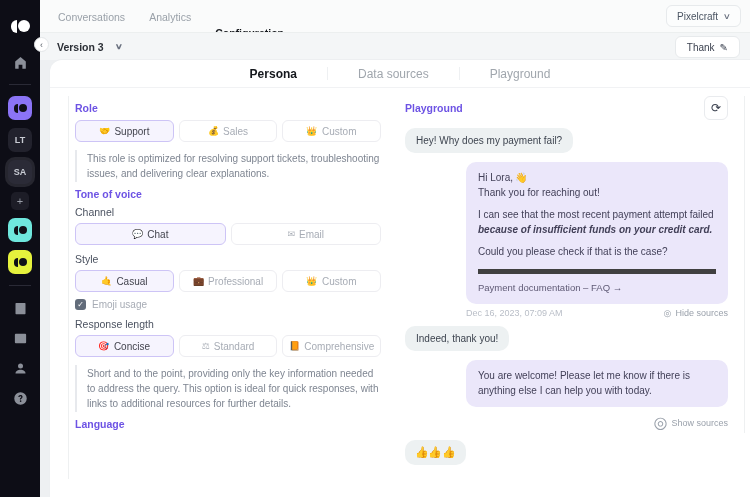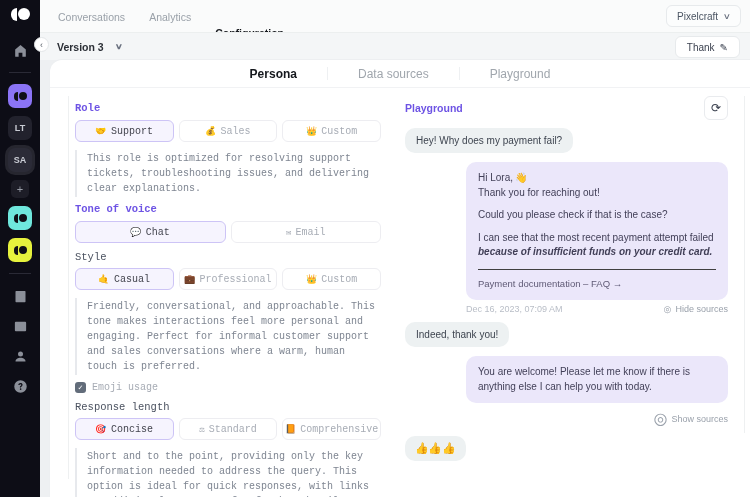--- a/index.html
+++ b/index.html
@@ -1,20 +1,20 @@
 <!DOCTYPE html>
 <html><head>
 <meta charset="utf-8">
 <style>
   * { margin:0; padding:0; box-sizing:border-box; }
   html,body { width:750px; height:497px; overflow:hidden; }
   body { position:relative; background:#eef0f2; font-family:"Liberation Sans", sans-serif; color:#3e4550; }
 
   
-  .rail { position:absolute; left:0; top:0; width:40px; height:497px; background:#0d0d16; display:flex; flex-direction:column; align-items:center; padding-top:3px; z-index:5; }
+  .rail { position:absolute; left:0; top:0; width:40px; height:497px; background:#0d0d16; display:flex; flex-direction:column; align-items:center; padding-top:15px; z-index:5; }
   .brandmark { display:flex; align-items:center; gap:1px; height:22px; margin-bottom:10px; }
   .brandmark .half { width:6px; height:13px; background:#fff; border-radius:7px 0 0 7px; }
   .brandmark .dot { width:12px; height:12px; background:#fff; border-radius:50%; }
   .rail-icon { width:16px; height:16px; margin:7px 0; color:#8b8f99; display:flex; align-items:center; justify-content:center; cursor:pointer; }
   .rail-icon svg { width:15px; height:15px; fill:#8b8f99; }
   .rail-div { width:22px; height:1px; background:#2a2a36; margin:7px 0; }
   .ws { width:24px; height:24px; border-radius:7px; margin:4px 0; display:flex; align-items:center; justify-content:center; font-size:9px; font-weight:bold; cursor:pointer; }
   .ws-dark { background:#22222d; color:#c9ccd4; }
   .ws-active { box-shadow:0 0 0 3px #26262f; background:#2b2b37; }
   .mini-mark { display:flex; align-items:center; gap:1px; }
@@ -37,21 +37,21 @@
   
   .panel { position:absolute; left:50px; top:60px; width:700px; height:437px; background:#fff; border-radius:12px 0 0 0; box-shadow:0 0 0 1px #edeff1; overflow:hidden; }
   .ptabs { height:28px; display:flex; align-items:center; justify-content:center; border-bottom:1px solid #f1f2f4; }
   .ptab { font-size:12px; color:#a0a6ad; padding:0 30px; cursor:pointer; }
   .ptab.active { color:#15181d; font-weight:bold; }
   .ptab-sep { width:1px; height:13px; background:#eef0f2; }
   .rule-left { position:absolute; left:18px; top:36px; bottom:18px; width:1px; background:#eef0f1; }
   .rule-right { position:absolute; right:5px; top:36px; bottom:64px; width:1px; background:#eef0f1; }
 
   .cols { display:flex; height:409px; }
-  .form-col { width:343px; padding:8px 12px 16px 25px;font-family:Liberation Mono, monospace; }
+  .form-col { width:343px; padding:8px 12px 16px 25px; }
   .play-col { flex:1; padding:8px 22px 12px 12px; display:flex; flex-direction:column; }
 
   .sec-label { color:#6d53e4; font-weight:bold; font-size:10.5px; margin:6px 0 6px; }
   .sub-label { color:#4b5260; font-size:10.5px; margin:8px 0 5px; }
   .seg { display:flex; gap:5px; }
   .seg-btn { flex:1; height:22px; border:1px solid #ededf1; border-radius:6px; background:#fff; color:#a7acb5; font-size:10px; display:flex; align-items:center; justify-content:center; gap:4px; cursor:pointer; white-space:nowrap; }
   .seg-btn.sel { background:#f6f4fe; border-color:#cdc4f6; color:#43444e; }
   .seg-btn .emo { font-size:9px; }
   .desc { margin:8px 0 4px; padding:1px 0 1px 10px; border-left:2px solid #e7e9ed; color:#7e8591; font-size:10px; line-height:1.5; }
   .chk-row { display:flex; align-items:center; gap:6px; margin:7px 0 2px; cursor:pointer; }
@@ -60,21 +60,21 @@
 
   
   .play-head { display:flex; align-items:center; justify-content:space-between; margin-bottom:8px; }
   .refresh-btn { width:24px; height:24px; border:1px solid #e9ebee; border-radius:6px; background:#fff; color:#3c4250; font-size:12px; display:flex; align-items:center; justify-content:center; cursor:pointer; }
   .chat { display:flex; flex-direction:column; flex:1; }
   .bub-user { align-self:flex-start; background:#edf1f2; border-radius:10px; padding:7px 11px; font-size:10px; color:#3e4550; margin-bottom:9px; }
   .bub-bot { align-self:flex-end; background:#ebe7fa; border-radius:10px; padding:9px 12px; width:262px; font-size:10px; color:#413f57; line-height:1.45; margin-bottom:4px; }
   .bub-bot p { margin-bottom:8px; }
   .bub-bot p:last-of-type { margin-bottom:0; }
   .em { font-weight:bold; font-style:italic; }
-  .srcs { border-top:1px solid #404040; margin-top:9px; padding:7px 0 1px; font-size:9.5px; color:#5f5a75; cursor:pointer; }
+  .srcs { border-top:5px solid #404040; margin-top:9px; padding:7px 0 1px; font-size:9.5px; color:#5f5a75; cursor:pointer; }
   .meta { align-self:flex-end; width:262px; display:flex; justify-content:space-between; font-size:9px; color:#b9bec7; margin-bottom:8px; }
   .src-toggle { color:#9aa1ab; display:flex; gap:4px; align-items:center; cursor:pointer; }
   .toggle-row { align-self:flex-end; margin:2px 0 8px; }
   .thumbs { font-size:11px; padding:6px 10px; }
 </style>
 </head>
 <body>
 
 <aside class="rail">
   <div class="brandmark">
@@ -183,20 +183,21 @@
           <span>Sales</span>
         </div>
         <div class="seg-btn">
           <span class="emo">👑</span>
           <span>Custom</span>
         </div>
       </div>
       <div class="desc">This role is optimized for resolving support tickets, troubleshooting issues, and delivering clear explanations.</div>
 
       <div class="sec-label">Tone of voice</div>
+      <div class="sub-label" style="margin-top:2px">Channel</div>
       <div class="seg">
         <div class="seg-btn sel">
           <span class="emo">💬</span>
           <span>Chat</span>
         </div>
         <div class="seg-btn">
           <span class="emo">✉</span>
           <span>Email</span>
         </div>
       </div>
@@ -209,21 +210,20 @@
         </div>
         <div class="seg-btn">
           <span class="emo">💼</span>
           <span>Professional</span>
         </div>
         <div class="seg-btn">
           <span class="emo">👑</span>
           <span>Custom</span>
         </div>
       </div>
-      <div class="desc">Friendly, conversational, and approachable. This tone makes interactions feel more personal and engaging. Perfect for informal customer support and sales conversations where a warm, human touch is preferred.</div>
 
       <div class="chk-row">
         <span class="chk">✓</span>
         <span class="chk-label">Emoji usage</span>
       </div>
 
       <div class="sub-label">Response length</div>
       <div class="seg">
         <div class="seg-btn sel">
           <span class="emo">🎯</span>
@@ -251,22 +251,22 @@
           <span>⟳</span>
         </div>
       </div>
 
       <div class="chat">
         <div class="bub-user">Hey! Why does my payment fail?</div>
 
         <div class="bub-bot">
           <p style="margin-bottom:0">Hi Lora, 👋</p>
           <p>Thank you for reaching out!</p>
+          <p><span>I can see that the most recent payment attempt failed </span><span class="em">because of insufficient funds on your credit card.</span></p>
           <p>Could you please check if that is the case?</p>
-          <p><span>I can see that the most recent payment attempt failed </span><span class="em">because of insufficient funds on your credit card.</span></p>
           <div class="srcs">Payment documentation – FAQ →</div>
         </div>
         <div class="meta">
           <span>Dec 16, 2023, 07:09 AM</span>
           <span class="src-toggle">
             <span>◎</span>
             <span>Hide sources</span>
           </span>
         </div>
 

